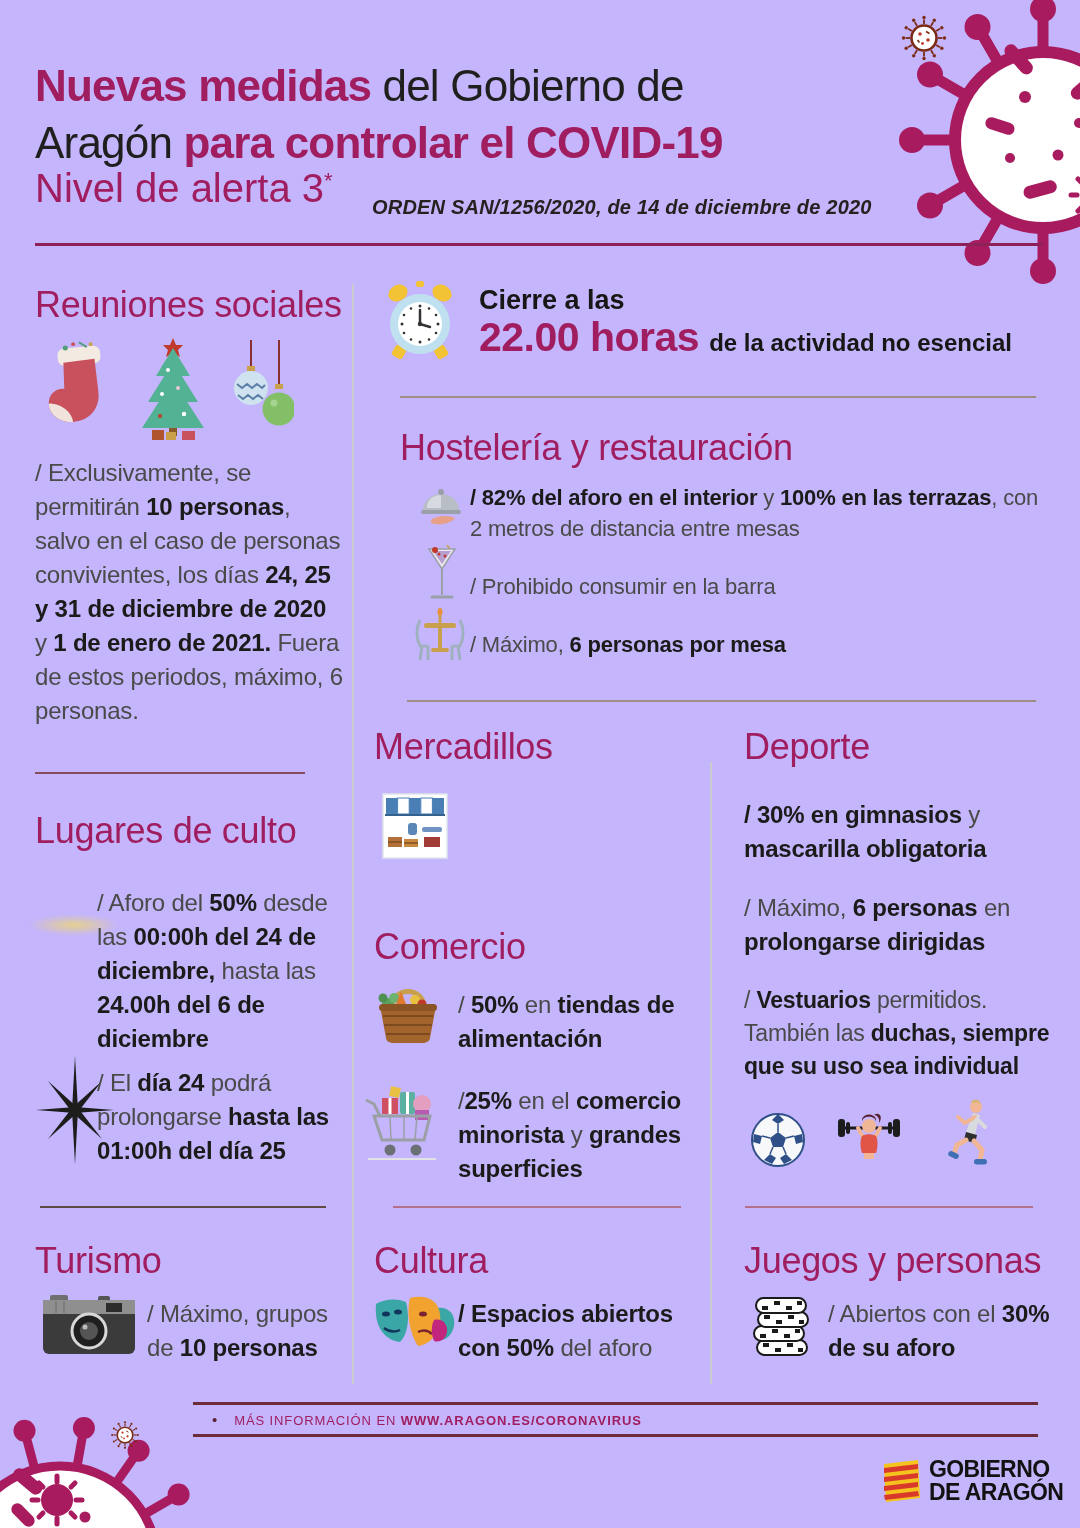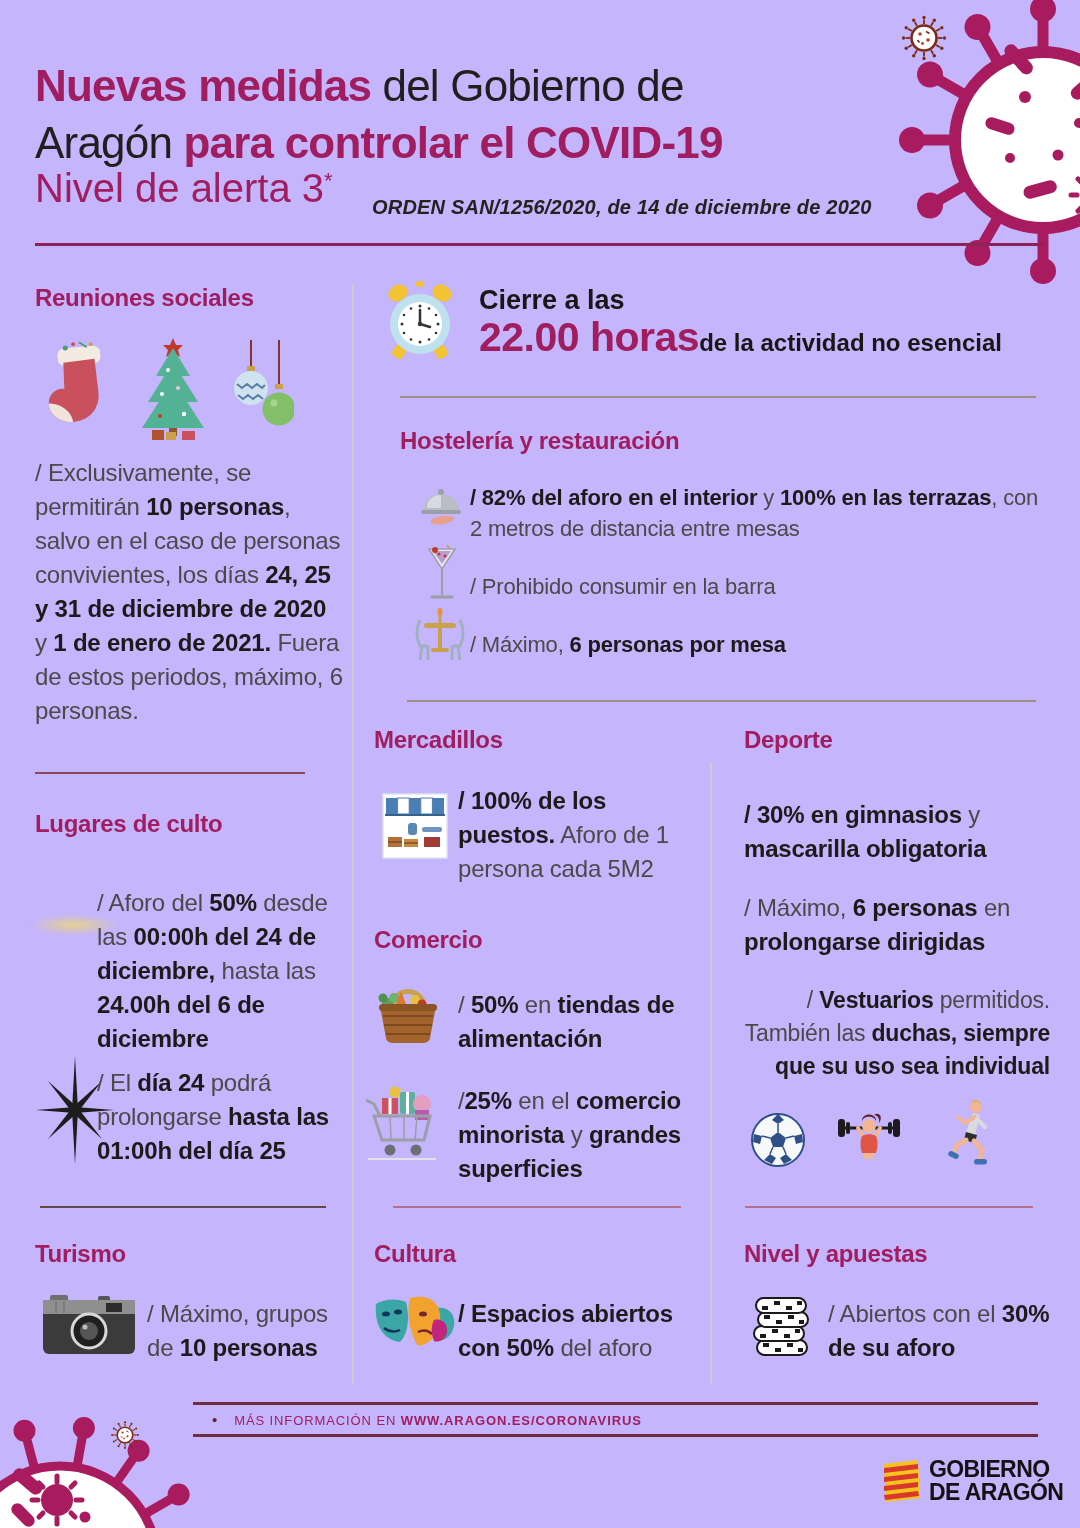--- a/index.html
+++ b/index.html
@@ -30,47 +30,47 @@
   .hr-left1{left:35px;top:772px;width:270px;background:#8a4a5e;}
   .hr-left2{left:40px;top:1206px;width:286px;background:#5f4a44;}
   .hr-mid{left:393px;top:1206px;width:288px;background:#b3718e;}
   .hr-right{left:745px;top:1206px;width:288px;background:#b3718e;}
   .hr-f1{left:193px;top:1402px;width:845px;height:3px;background:#6d2b3c;}
   .hr-f2{left:193px;top:1434px;width:845px;height:3px;background:#6d2b3c;}
   .vr{position:absolute;width:2px;background:#cbcbcb;}
   .vr1{left:352px;top:284px;height:1100px;}
   .vr2{left:710px;top:762px;height:622px;}
   
-  .sec-title{position:absolute;font-size:24px;font-weight:700;color:var(--accent);letter-spacing:-.3px;}
+  .sec-title{position:absolute;font-size:36px;font-weight:400;color:var(--accent);letter-spacing:-.3px;}
   .t-reu{left:35px;top:284px;}   .t-lug{left:35px;top:810px;}   .t-tur{left:35px;top:1240px;}
   .t-hos{left:400px;top:427px;}  .t-mer{left:374px;top:726px;}  .t-com{left:374px;top:926px;}
   .t-cul{left:374px;top:1240px;} .t-dep{left:744px;top:726px;}  .t-jue{left:744px;top:1240px;}
   
   .rich{position:absolute;font-size:24px;line-height:34px;color:var(--body);letter-spacing:-.2px;}
   .rich .bb{font-weight:700;color:var(--ink);}
   .r-reu{left:35px;top:456px;width:308px;}
   .r-hos1{left:470px;top:482px;width:572px;font-size:22px;line-height:31px;}
   .r-hos2{left:470px;top:571px;width:520px;font-size:22px;line-height:31px;}
   .r-hos3{left:470px;top:629px;width:520px;font-size:22px;line-height:31px;}
   .r-mer{left:458px;top:784px;width:245px;}
   .r-com1{left:458px;top:988px;width:252px;}
   .r-com2{left:458px;top:1084px;width:252px;}
   .r-dep1{left:744px;top:798px;width:300px;}
   .r-dep2{left:744px;top:891px;width:306px;}
-  .r-dep3{left:744px;top:984px;width:306px;font-size:23px;line-height:33px;text-align:right;}
+  .r-dep3{left:744px;top:984px;width:306px;font-size:23px;line-height:33px;}
   .r-lug1{left:97px;top:886px;width:252px;}
   .r-lug2{left:97px;top:1066px;width:254px;}
   .r-tur{left:147px;top:1297px;width:205px;}
   .r-cul{left:458px;top:1297px;width:238px;}
   .r-jue{left:828px;top:1297px;width:228px;}
   
   .closure-intro{position:absolute;left:479px;top:285px;font-size:27px;font-weight:700;color:#171715;}
   .closure-line2{position:absolute;left:479px;top:314px;white-space:nowrap;}
   .closure-line2 .time{font-size:41px;font-weight:700;color:var(--accent);letter-spacing:-.5px;}
-  .closure-line2 .rest{font-size:24px;font-weight:700;color:#171715;}
+  .closure-line2 .rest{font-size:24px;font-weight:700;color:#171715;margin-left:10px;}
   
   .info{position:absolute;left:212px;top:1411px;font-size:13px;letter-spacing:.9px;
         color:var(--accent);font-weight:500;white-space:nowrap;}
   .info .blt{color:#5d2233;margin-right:16px;font-size:15px;}
   .info .lnk{font-weight:800;}
   .gov{position:absolute;left:882px;top:1458px;display:flex;gap:7px;align-items:center;}
   .gov-text{font-size:23px;font-weight:800;color:#121212;line-height:23px;letter-spacing:-.6px;}
   .glow{position:absolute;left:28px;top:915px;width:92px;height:20px;border-radius:50%;
         background:radial-gradient(closest-side,rgba(238,216,110,.85),rgba(255,255,255,0));filter:blur(2px);}
 </style>
@@ -369,21 +369,20 @@
     </g>
     <line x1="3" y1="22" x2="63" y2="22" stroke="#35618f" stroke-width="2"></line>
     <rect x="26" y="30" width="9" height="12" rx="3" fill="#5b87b8"></rect>
     <rect x="40" y="34" width="20" height="5" rx="2" fill="#6f94c4"></rect>
     <rect x="42" y="44" width="16" height="10" fill="#a23b35"></rect>
     <rect x="6" y="44" width="14" height="10" fill="#b3703a"></rect>
     <rect x="22" y="46" width="14" height="8" fill="#c8883f"></rect>
     <line x1="6" y1="49" x2="20" y2="49" stroke="#7c4a1e" stroke-width="1.4"></line>
     <line x1="22" y1="50" x2="36" y2="50" stroke="#7c4a1e" stroke-width="1.4"></line>
   </svg>
-  <div class="rich r-mer"><span class="bb">/ 100% de los puestos.</span><span> Aforo de 1 persona cada 5M2</span></div>
 
   <div class="sec-title t-com">Comercio</div>
   <svg class="abs" style="left:374px;top:980px" width="68" height="66" viewBox="0 0 68 66">
     <path d="M18,28 C18,6 50,6 50,28" stroke="#c9a14e" stroke-width="5" fill="none"></path>
     <circle cx="14" cy="24" r="6" fill="#5aa05c"></circle>
       <circle cx="20" cy="18" r="5" fill="#6db26f"></circle>
       <circle cx="9" cy="18" r="4.5" fill="#4f9151"></circle>
     <polygon points="27,11 32,24 22,24" fill="#e07b2e"></polygon>
     <circle cx="41" cy="20" r="5" fill="#e8c042"></circle>
       <circle cx="48" cy="24" r="4.5" fill="#c0392b"></circle>
@@ -468,21 +467,21 @@
     <path d="M30,19 L20,25 L13,19" stroke="#f0b695" stroke-width="4" fill="none" stroke-linecap="round"></path>
     <path d="M32,21 L40,29" stroke="#d8dbde" stroke-width="4" stroke-linecap="round"></path>
     <path d="M21,34 L32,37 L30,45 L19,42 Z" fill="#2e2e2e"></path>
     <path d="M29,43 L37,52 L35,62" stroke="#f0b695" stroke-width="5" fill="none" stroke-linecap="round"></path>
     <rect x="29" y="61" width="13" height="5.5" rx="2.7" fill="#3f6fb5"></rect>
     <path d="M21,42 L12,47 L9,56" stroke="#f0b695" stroke-width="5" fill="none" stroke-linecap="round"></path>
     <rect x="3" y="54" width="11" height="5.5" rx="2.7" fill="#3f6fb5" transform="rotate(25 8 57)"></rect>
   </svg>
   <div class="hr hr-right"></div>
 
-  <div class="sec-title t-jue">Nivel y apuestas</div>
+  <div class="sec-title t-jue">Juegos y personas</div>
   <svg class="abs" style="left:752px;top:1288px" width="58" height="72" viewBox="0 0 58 72">
     <g>
       <rect x="5" y="52" width="50" height="15" rx="7.5" fill="#fff" stroke="#1a1a1a" stroke-width="2"></rect>
       <rect x="11" y="55" width="6" height="4" fill="#1a1a1a"></rect>
         <rect x="23" y="60" width="6" height="4" fill="#1a1a1a"></rect>
       <rect x="35" y="55" width="6" height="4" fill="#1a1a1a"></rect>
         <rect x="46" y="60" width="5" height="4" fill="#1a1a1a"></rect>
       <rect x="2" y="38" width="50" height="15" rx="7.5" fill="#fff" stroke="#1a1a1a" stroke-width="2"></rect>
       <rect x="8" y="46" width="6" height="4" fill="#1a1a1a"></rect>
         <rect x="20" y="41" width="6" height="4" fill="#1a1a1a"></rect>

